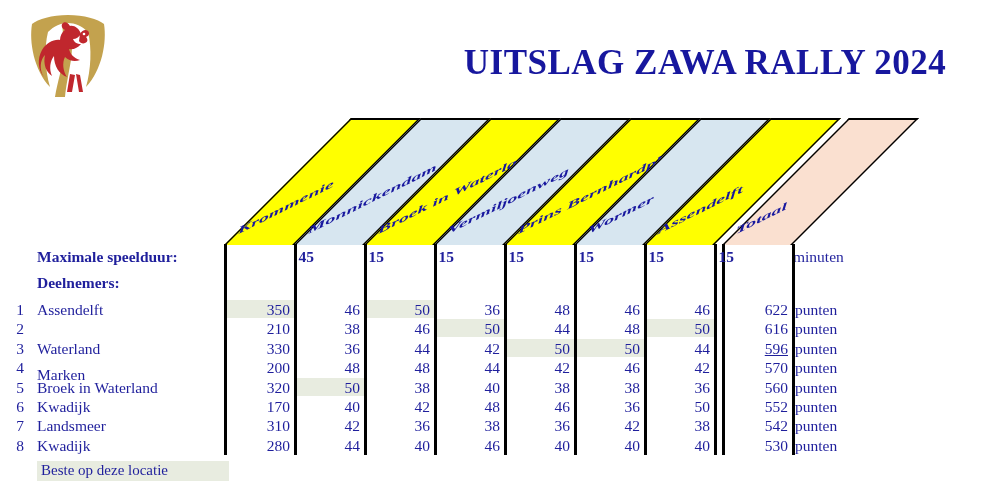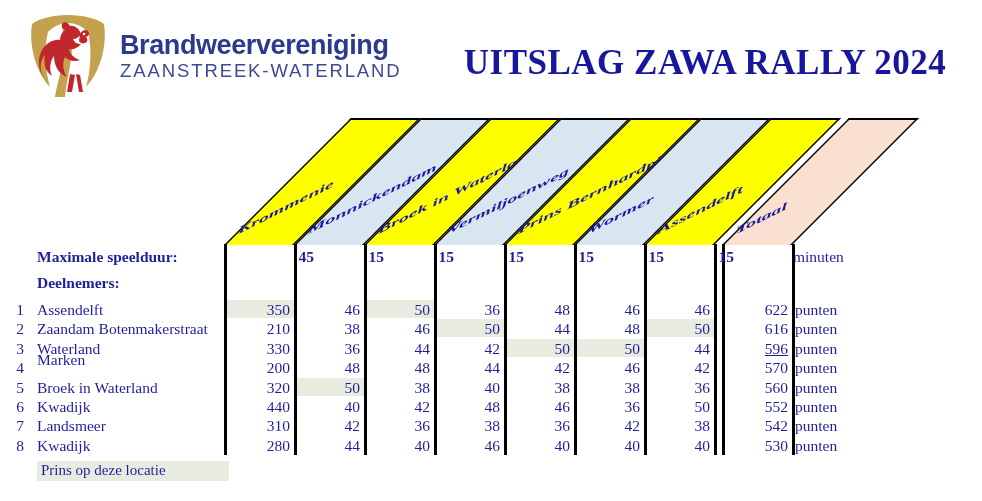--- a/index.html
+++ b/index.html
@@ -111,24 +111,20 @@
   <div class="logo-wrap">
     <div class="logo-mark">
       <svg width="100" height="88" viewBox="0 0 100 88">
         <path d="M50 3 C34 3 20 7 14 12 C11 30 16 58 32 75 C27 58 26 36 30 20 C36 14 43 11 50 11 C57 11 64 14 70 20 C74 36 73 58 68 75 C84 58 89 30 86 12 C80 7 66 3 50 3 Z" fill="#c3a24e"></path>
         <path d="M44 12 C46 26 46 46 42 62 C40 70 38 78 37 85 L47 85 C48 74 51 60 53 48 C55 34 54 20 50 12 Z" fill="#c3a24e"></path>
         <path d="M63 22 C61 16 56 13 52 14 C50 10 46 9 44 12 C43 15 45 17 47 18 C44 20 42 24 42 28 C36 27 28 31 24 38 C19 47 20 58 26 65 C21 58 22 48 27 43 C25 52 28 60 34 64 C31 57 32 49 36 44 C36 54 41 62 49 65 C45 59 44 51 47 45 C51 49 57 50 62 48 C56 46 52 42 51 37 C55 38 60 36 63 32 C59 32 56 30 55 27 C58 27 61 25 63 22 Z" fill="#c0272d"></path>
         <path d="M62 22 C64 18 68 17 70 19 C72 21 71 24 68 25 C70 27 70 30 67 31 C65 32 62 31 61 29 Z" fill="#c0272d"></path>
         <path d="M52 62 L49 80 L54 80 L57 63 Z M58 62 L61 80 L65 80 L62 63 Z" fill="#c0272d"></path>
         <circle cx="66" cy="22" r="1.3" fill="#ffffff"></circle>
       </svg>
-    </div>
-    <div class="logo-text">
-      <div class="logo-line1">Brandweervereniging</div>
-      <div class="logo-line2">ZAANSTREEK-WATERLAND</div>
     </div>
   </div>
 
   <div class="title">UITSLAG ZAWA RALLY 2024</div>
 
   <div class="headers" id="headers">
       <div class="phead" style="left: 224px; --fill: #ffff00;">
         <div class="shape"></div>
         <div class="lbl">
           <span>Krommenie</span>
@@ -209,21 +205,20 @@
       <div class="cell" style="left: 368px; top: 57px;">50</div>
       <div class="cell" style="left: 438px; top: 57px;">36</div>
       <div class="cell" style="left: 508px; top: 57px;">48</div>
       <div class="cell" style="left: 578px; top: 57px;">46</div>
       <div class="cell" style="left: 648px; top: 57px;">46</div>
       <div class="cell" style="left: 726px; top: 57px;">622</div>
       <div class="unit" style="left: 795px; top: 57px;">punten</div>
       <div class="hl" style="left: 436.5px; top: 75.4px; width: 67.5px; background: rgb(232, 236, 224);"></div>
       <div class="hl" style="left: 646.5px; top: 75.4px; width: 67.5px; background: rgb(232, 236, 224);"></div>
       <div class="rnum" style="left: 10px; top: 76.4px; width: 14px;">2</div>
-      <div class="rowlbl" style="left: 37px; top: 76.4px;">Zaandam Botenmakerstraat</div>
       <div class="cell" style="left: 228px; top: 76.4px;">210</div>
       <div class="cell" style="left: 298px; top: 76.4px;">38</div>
       <div class="cell" style="left: 368px; top: 76.4px;">46</div>
       <div class="cell" style="left: 438px; top: 76.4px;">50</div>
       <div class="cell" style="left: 508px; top: 76.4px;">44</div>
       <div class="cell" style="left: 578px; top: 76.4px;">48</div>
       <div class="cell" style="left: 648px; top: 76.4px;">50</div>
       <div class="cell" style="left: 726px; top: 76.4px;">616</div>
       <div class="unit" style="left: 795px; top: 76.4px;">punten</div>
       <div class="hl" style="left: 506.5px; top: 94.8px; width: 67.5px; background: rgb(232, 236, 224);"></div>
@@ -233,21 +228,21 @@
       <div class="cell" style="left: 228px; top: 95.8px;">330</div>
       <div class="cell" style="left: 298px; top: 95.8px;">36</div>
       <div class="cell" style="left: 368px; top: 95.8px;">44</div>
       <div class="cell" style="left: 438px; top: 95.8px;">42</div>
       <div class="cell" style="left: 508px; top: 95.8px;">50</div>
       <div class="cell" style="left: 578px; top: 95.8px;">50</div>
       <div class="cell" style="left: 648px; top: 95.8px;">44</div>
       <div class="cell" style="left: 726px; top: 95.8px; text-decoration: underline;">596</div>
       <div class="unit" style="left: 795px; top: 95.8px;">punten</div>
       <div class="rnum" style="left: 10px; top: 115.2px; width: 14px;">4</div>
-      <div class="rowlbl" style="left: 37px; top: 107px;">Marken</div>
+      <div class="rowlbl" style="left: 37px; top: 122px;">Marken</div>
       <div class="cell" style="left: 228px; top: 115.2px;">200</div>
       <div class="cell" style="left: 298px; top: 115.2px;">48</div>
       <div class="cell" style="left: 368px; top: 115.2px;">48</div>
       <div class="cell" style="left: 438px; top: 115.2px;">44</div>
       <div class="cell" style="left: 508px; top: 115.2px;">42</div>
       <div class="cell" style="left: 578px; top: 115.2px;">46</div>
       <div class="cell" style="left: 648px; top: 115.2px;">42</div>
       <div class="cell" style="left: 726px; top: 115.2px;">570</div>
       <div class="unit" style="left: 795px; top: 115.2px;">punten</div>
       <div class="hl" style="left: 296.5px; top: 133.6px; width: 67.5px; background: rgb(232, 236, 224);"></div>
@@ -257,21 +252,21 @@
       <div class="cell" style="left: 298px; top: 134.6px;">50</div>
       <div class="cell" style="left: 368px; top: 134.6px;">38</div>
       <div class="cell" style="left: 438px; top: 134.6px;">40</div>
       <div class="cell" style="left: 508px; top: 134.6px;">38</div>
       <div class="cell" style="left: 578px; top: 134.6px;">38</div>
       <div class="cell" style="left: 648px; top: 134.6px;">36</div>
       <div class="cell" style="left: 726px; top: 134.6px;">560</div>
       <div class="unit" style="left: 795px; top: 134.6px;">punten</div>
       <div class="rnum" style="left: 10px; top: 154px; width: 14px;">6</div>
       <div class="rowlbl" style="left: 37px; top: 154px;">Kwadijk</div>
-      <div class="cell" style="left: 228px; top: 154px;">440</div>
+      <div class="cell" style="left: 228px; top: 154px;">170</div>
       <div class="cell" style="left: 298px; top: 154px;">40</div>
       <div class="cell" style="left: 368px; top: 154px;">42</div>
       <div class="cell" style="left: 438px; top: 154px;">48</div>
       <div class="cell" style="left: 508px; top: 154px;">46</div>
       <div class="cell" style="left: 578px; top: 154px;">36</div>
       <div class="cell" style="left: 648px; top: 154px;">50</div>
       <div class="cell" style="left: 726px; top: 154px;">552</div>
       <div class="unit" style="left: 795px; top: 154px;">punten</div>
       <div class="rnum" style="left: 10px; top: 173.4px; width: 14px;">7</div>
       <div class="rowlbl" style="left: 37px; top: 173.4px;">Landsmeer</div>
@@ -291,16 +286,16 @@
       <div class="cell" style="left: 368px; top: 192.8px;">40</div>
       <div class="cell" style="left: 438px; top: 192.8px;">46</div>
       <div class="cell" style="left: 508px; top: 192.8px;">40</div>
       <div class="cell" style="left: 578px; top: 192.8px;">40</div>
       <div class="cell" style="left: 648px; top: 192.8px;">40</div>
       <div class="cell" style="left: 726px; top: 192.8px;">530</div>
       <div class="unit" style="left: 795px; top: 192.8px;">punten</div>
     </div>
 
   <div class="legend">
-    <span>Prins op deze locatie</span>
+    <span>Beste op deze locatie</span>
   </div>
 
 </div>
 
 </body></html>

